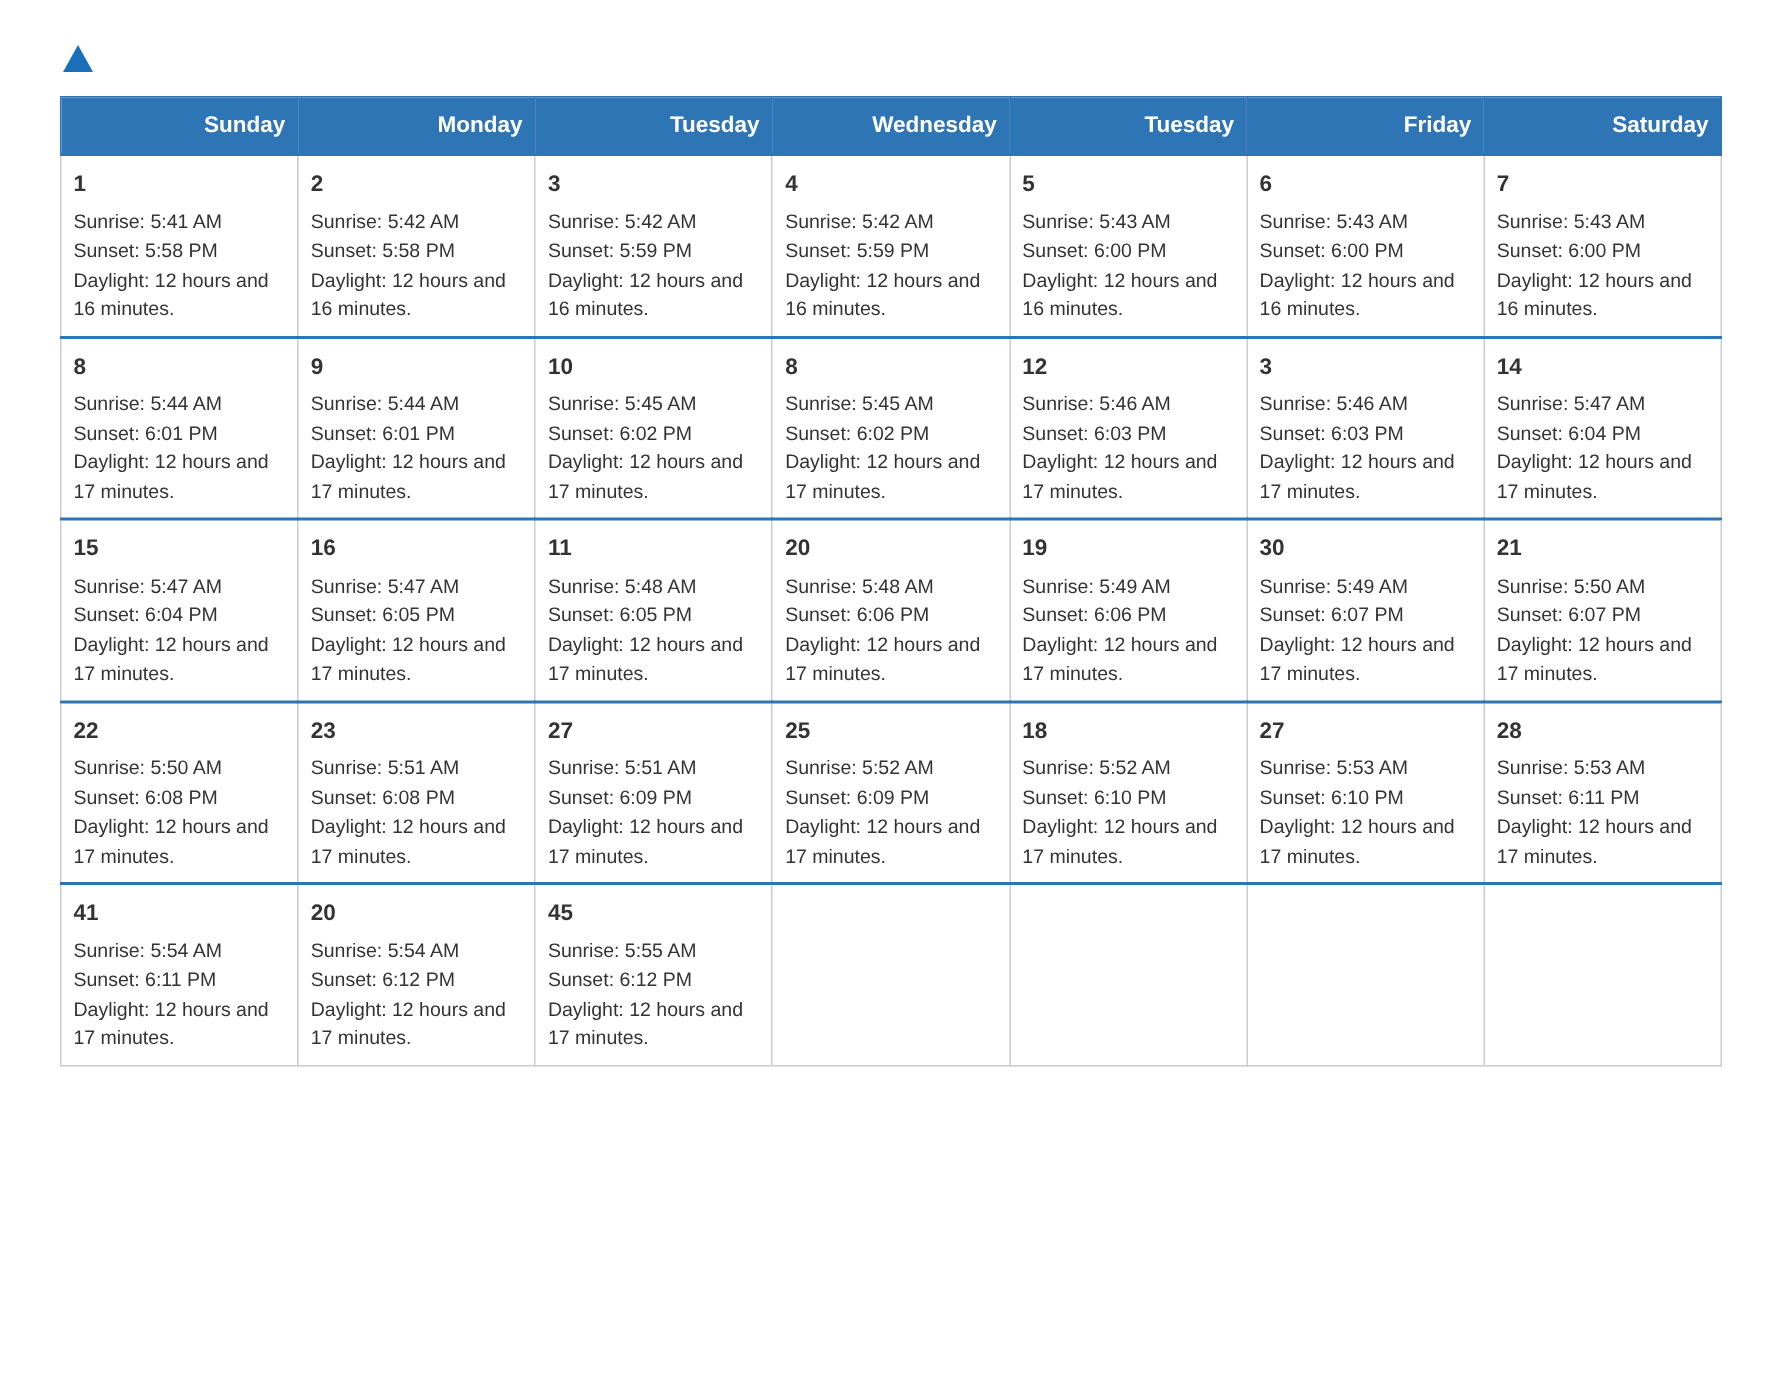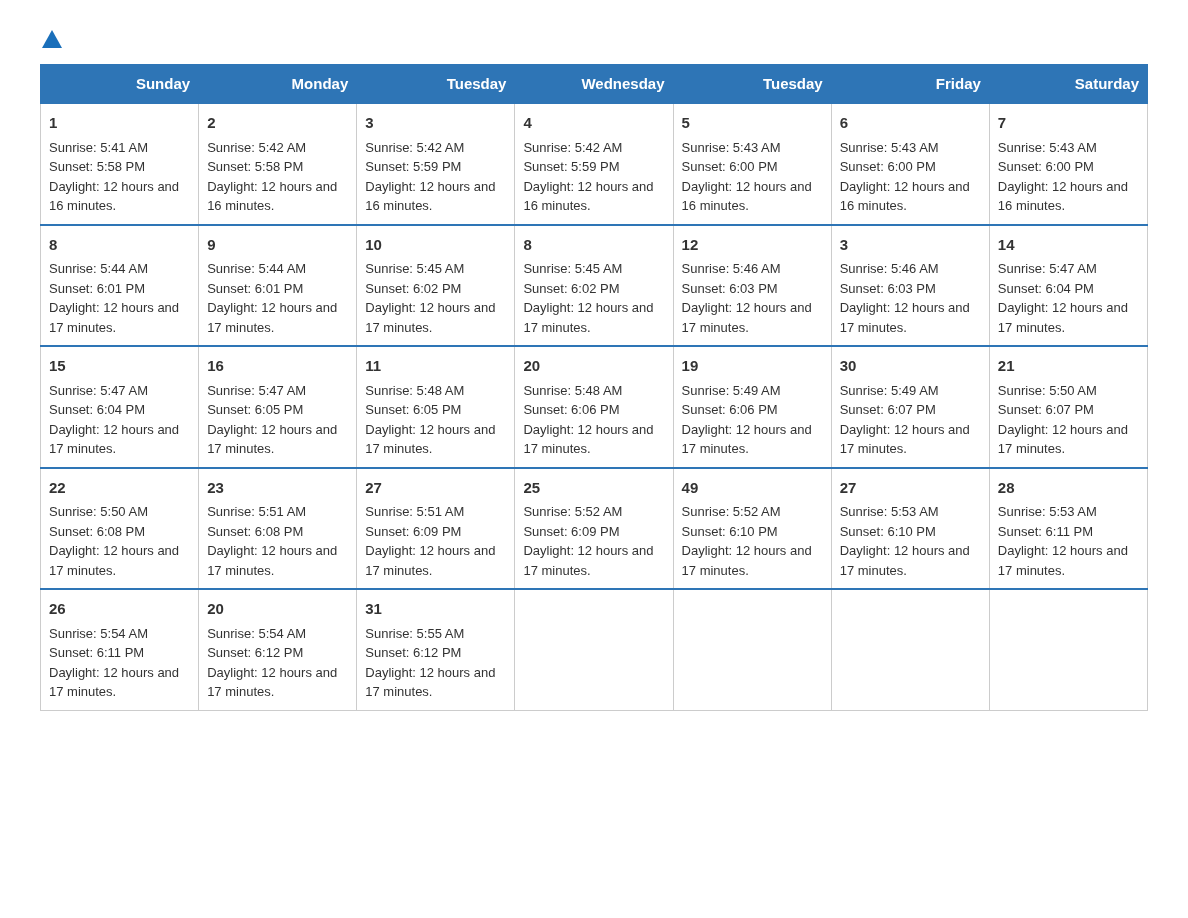--- a/index.html
+++ b/index.html
@@ -145,27 +145,27 @@
         <td><span class="day-number">20</span><span>Sunrise: 5:48 AM</span><br><span>Sunset: 6:06 PM</span><br><span>Daylight: 12 hours and 17 minutes.</span></td>
         <td><span class="day-number">19</span><span>Sunrise: 5:49 AM</span><br><span>Sunset: 6:06 PM</span><br><span>Daylight: 12 hours and 17 minutes.</span></td>
         <td><span class="day-number">30</span><span>Sunrise: 5:49 AM</span><br><span>Sunset: 6:07 PM</span><br><span>Daylight: 12 hours and 17 minutes.</span></td>
         <td><span class="day-number">21</span><span>Sunrise: 5:50 AM</span><br><span>Sunset: 6:07 PM</span><br><span>Daylight: 12 hours and 17 minutes.</span></td>
       </tr>
       <tr>
         <td><span class="day-number">22</span><span>Sunrise: 5:50 AM</span><br><span>Sunset: 6:08 PM</span><br><span>Daylight: 12 hours and 17 minutes.</span></td>
         <td><span class="day-number">23</span><span>Sunrise: 5:51 AM</span><br><span>Sunset: 6:08 PM</span><br><span>Daylight: 12 hours and 17 minutes.</span></td>
         <td><span class="day-number">27</span><span>Sunrise: 5:51 AM</span><br><span>Sunset: 6:09 PM</span><br><span>Daylight: 12 hours and 17 minutes.</span></td>
         <td><span class="day-number">25</span><span>Sunrise: 5:52 AM</span><br><span>Sunset: 6:09 PM</span><br><span>Daylight: 12 hours and 17 minutes.</span></td>
-        <td><span class="day-number">49</span><span>Sunrise: 5:52 AM</span><br><span>Sunset: 6:10 PM</span><br><span>Daylight: 12 hours and 17 minutes.</span></td>
+        <td><span class="day-number">18</span><span>Sunrise: 5:52 AM</span><br><span>Sunset: 6:10 PM</span><br><span>Daylight: 12 hours and 17 minutes.</span></td>
         <td><span class="day-number">27</span><span>Sunrise: 5:53 AM</span><br><span>Sunset: 6:10 PM</span><br><span>Daylight: 12 hours and 17 minutes.</span></td>
         <td><span class="day-number">28</span><span>Sunrise: 5:53 AM</span><br><span>Sunset: 6:11 PM</span><br><span>Daylight: 12 hours and 17 minutes.</span></td>
       </tr>
       <tr>
-        <td><span class="day-number">26</span><span>Sunrise: 5:54 AM</span><br><span>Sunset: 6:11 PM</span><br><span>Daylight: 12 hours and 17 minutes.</span></td>
+        <td><span class="day-number">41</span><span>Sunrise: 5:54 AM</span><br><span>Sunset: 6:11 PM</span><br><span>Daylight: 12 hours and 17 minutes.</span></td>
         <td><span class="day-number">20</span><span>Sunrise: 5:54 AM</span><br><span>Sunset: 6:12 PM</span><br><span>Daylight: 12 hours and 17 minutes.</span></td>
-        <td><span class="day-number">31</span><span>Sunrise: 5:55 AM</span><br><span>Sunset: 6:12 PM</span><br><span>Daylight: 12 hours and 17 minutes.</span></td>
+        <td><span class="day-number">45</span><span>Sunrise: 5:55 AM</span><br><span>Sunset: 6:12 PM</span><br><span>Daylight: 12 hours and 17 minutes.</span></td>
         <td class="empty-cell"></td>
         <td class="empty-cell"></td>
         <td class="empty-cell"></td>
         <td class="empty-cell"></td>
       </tr>
     </tbody>
 </table>
 
 </body></html>

